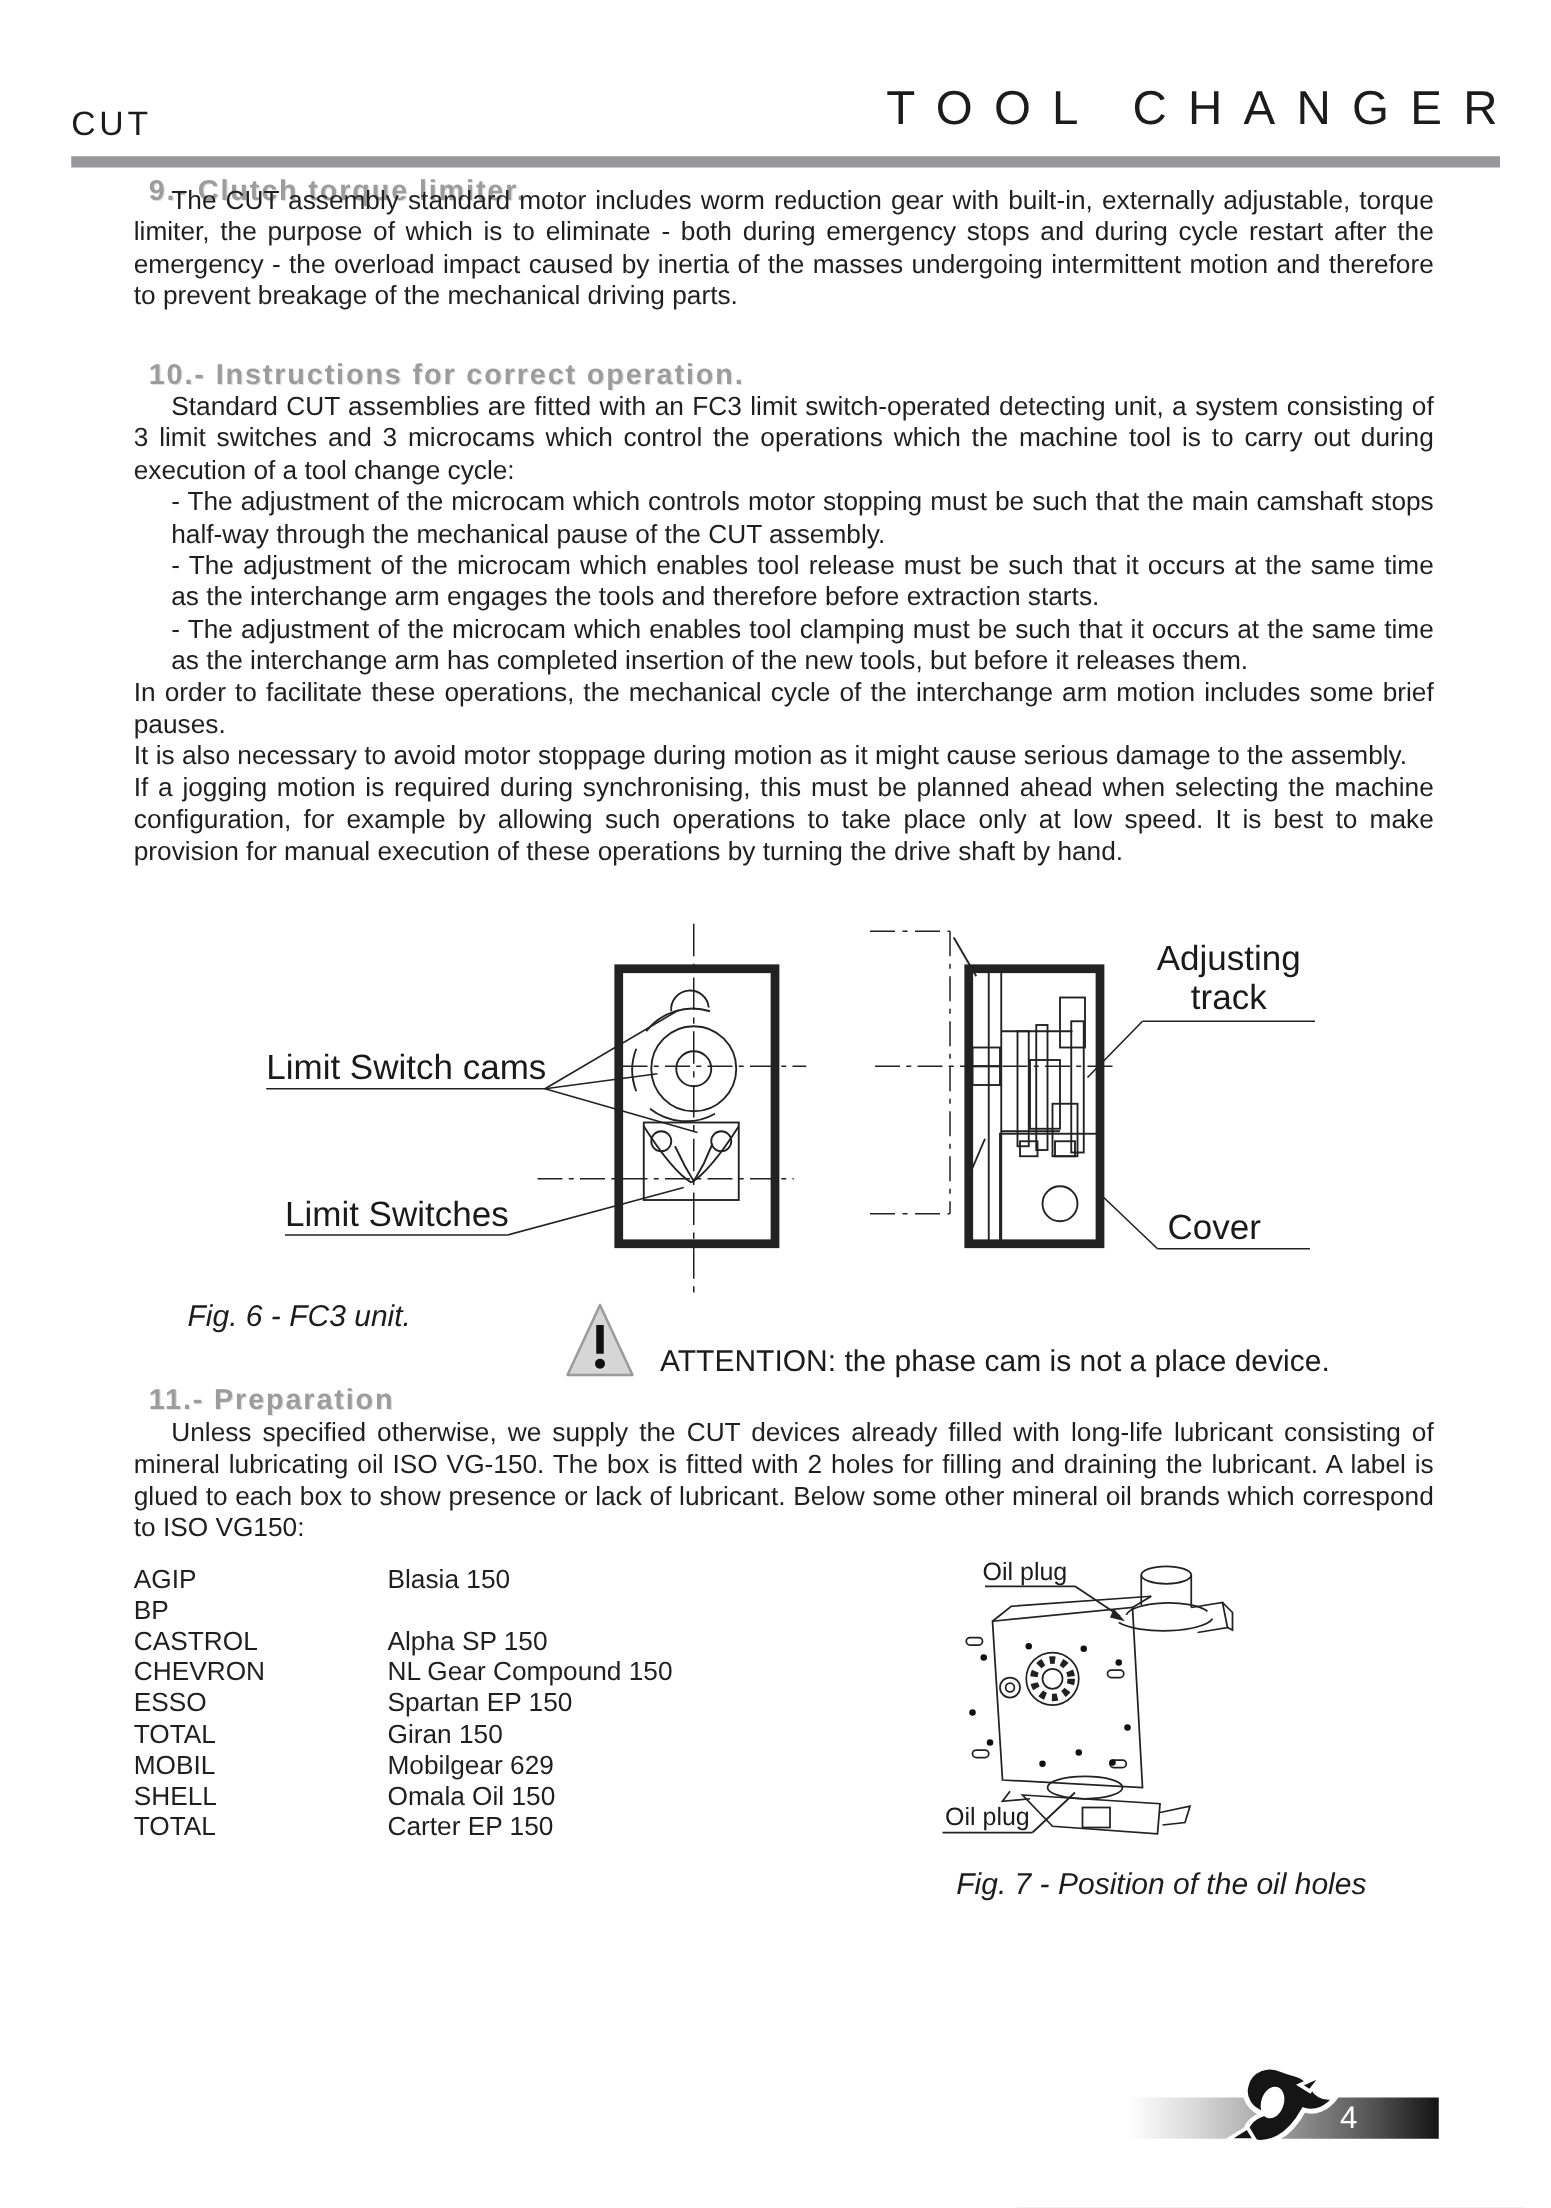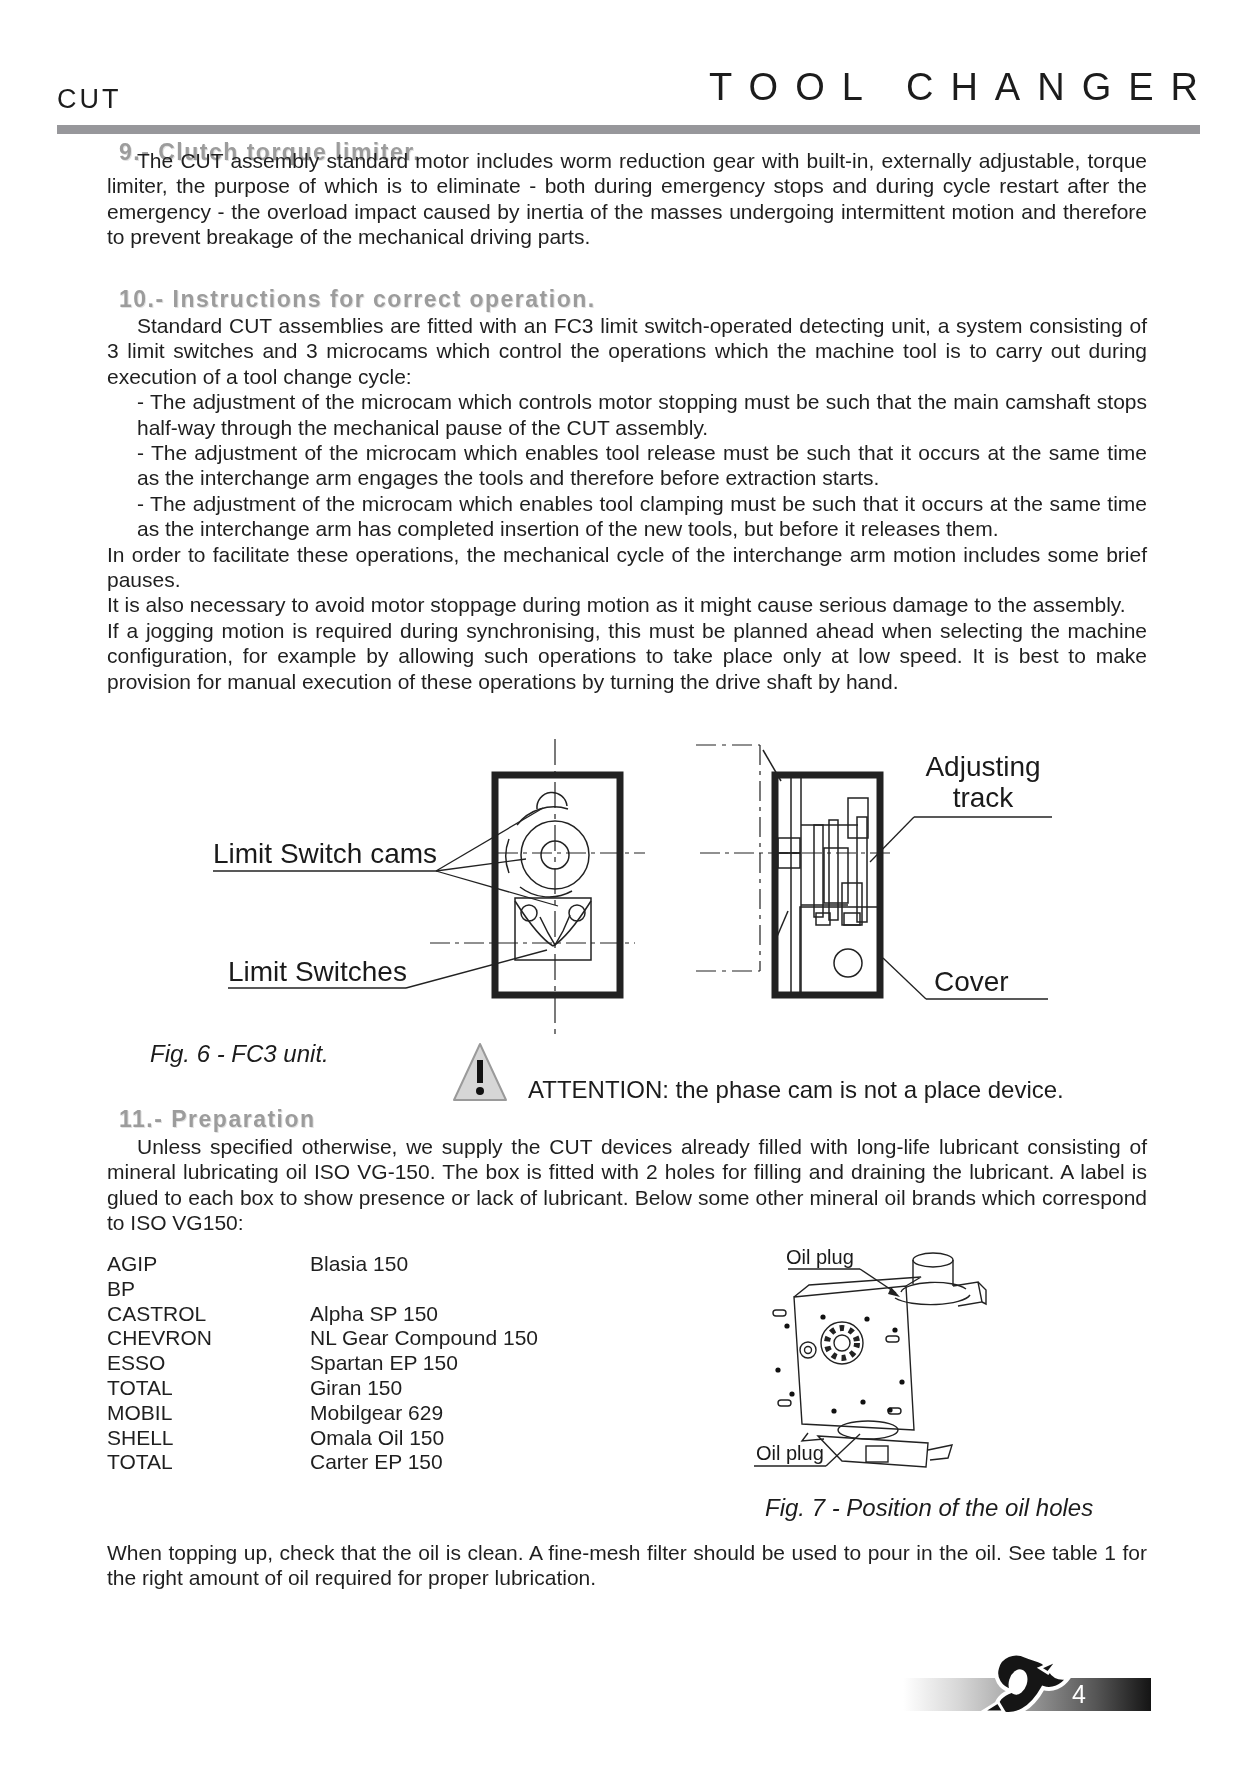--- a/index.html
+++ b/index.html
@@ -259,23 +259,20 @@
       <circle cx="173" cy="162" r="2.6"></circle>
         <circle cx="200" cy="170" r="2.6"></circle>
     </g>
     <g font-size="20">
       <text x="96" y="24">Oil plug</text>
       <text x="66" y="220">Oil plug</text>
     </g>
   </svg>
   <div class="fig-caption" style="left:765px;top:1494px">Fig.  7 - Position of the oil holes</div>
 
-  <div class="body-block" style="top:1540px">
-    <p>When topping up, check that the oil is clean. A fine-mesh filter should be used to pour in the oil. See table 1 for the right amount of oil required for proper lubrication.</p>
-  </div>
 
   <div class="footer-bar"></div>
   <svg class="logo" width="92" height="70" viewBox="0 0 92 70">
     <path d="M46 6 C34 0 20 6 17 18 C14 28 20 38 31 41 C22 44 15 51 17 58 C19 65 32 66 43 60 C52 55 58 47 63 38 C72 41 82 37 89 27 C81 29 74 27 70 20 C64 9 55 10 46 6 Z" fill="#151515" stroke="#ffffff" stroke-width="4"></path>
     <ellipse cx="38" cy="32" rx="9" ry="13" transform="rotate(18 38 32)" fill="#ffffff"></ellipse>
     <path d="M18 52 L2 62 L24 62 Z" fill="#151515" stroke="#ffffff" stroke-width="3"></path>
     <path d="M60 18 L78 10 L68 23 Z" fill="#151515" stroke="#ffffff" stroke-width="3"></path>
   </svg>
   <div class="page-number">4</div>
 

